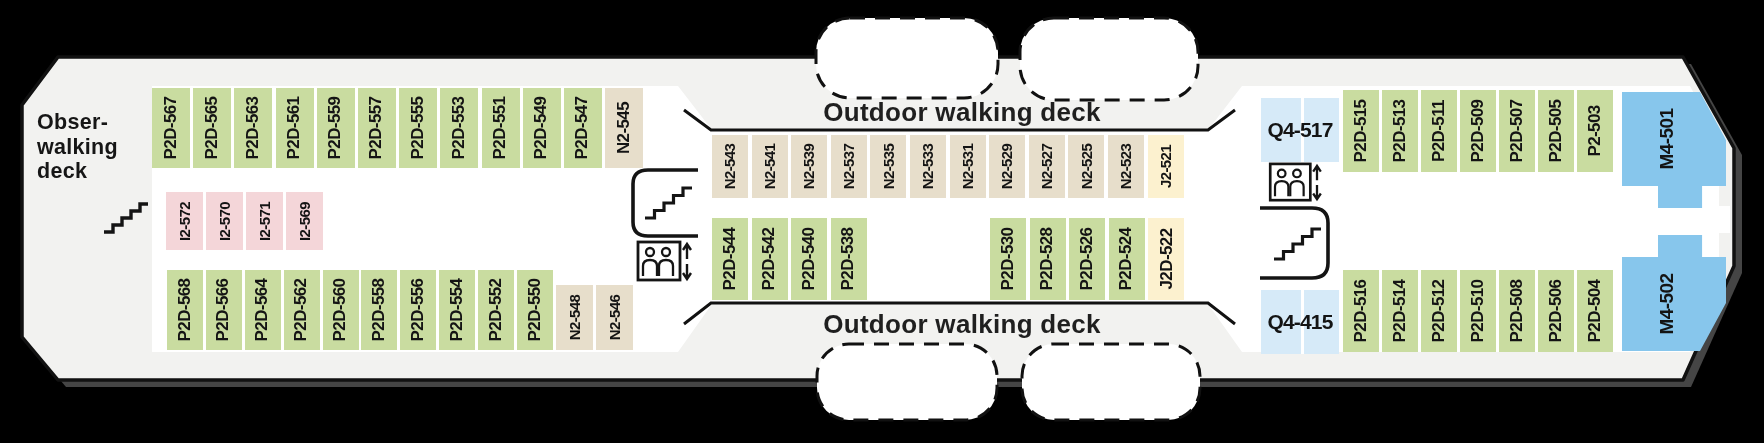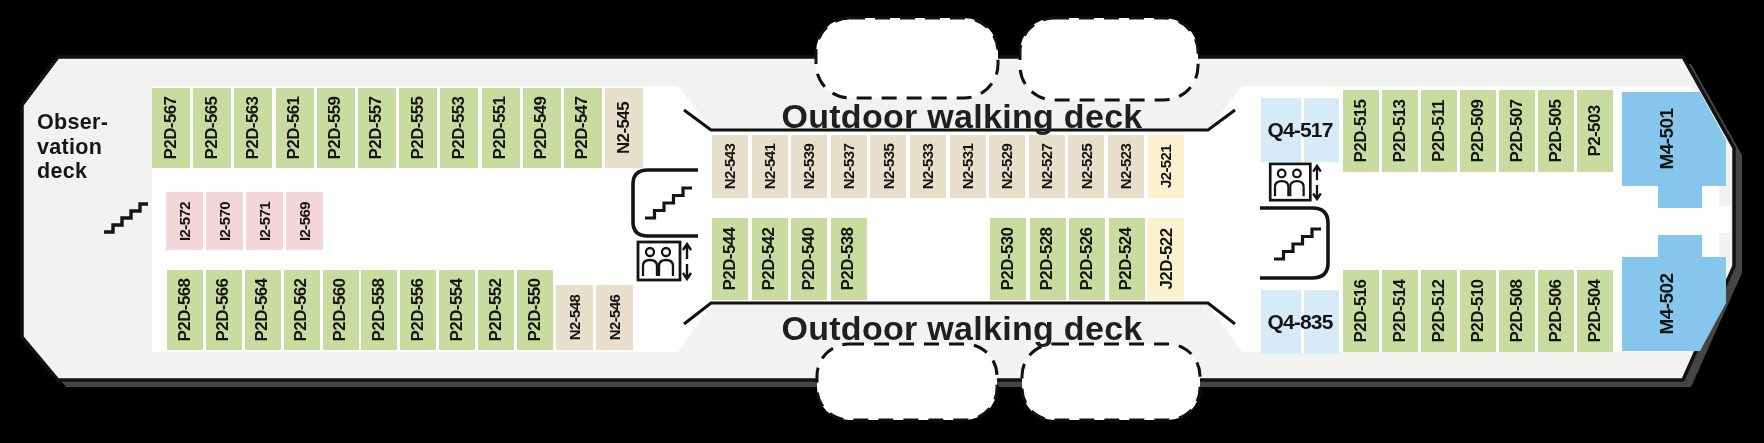--- a/index.html
+++ b/index.html
@@ -12,21 +12,21 @@
   .cabin span{display:block;flex:none;transform:rotate(-90deg);white-space:nowrap;
     font-weight:700;font-size:var(--fs,17px);letter-spacing:-0.6px;color:#141414;}
   .q4{position:absolute;width:78px;height:64px;display:flex;align-items:center;justify-content:center;}
   .q4::after{content:"";position:absolute;left:40px;top:0;width:2.5px;height:100%;background:#fff;}
   .q4 span{position:relative;z-index:1;font-weight:700;font-size:21px;letter-spacing:-0.8px;color:#141414;}
   .m4{position:absolute;width:104px;height:116px;}
   .m4 span{position:absolute;left:45px;transform:translate(-50%,-50%) rotate(-90deg);white-space:nowrap;
     font-weight:700;font-size:19px;letter-spacing:-0.6px;color:#141414;}
   .m4-501{clip-path:polygon(0% 0%,75% 0%,100% 41.4%,100% 81%,77% 81%,77% 100%,34.6% 100%,34.6% 81%,0% 81%);}
   .m4-502{clip-path:polygon(0% 100%,75% 100%,100% 58.6%,100% 19%,77% 19%,77% 0%,34.6% 0%,34.6% 19%,0% 19%);}
-  .wdeck{position:absolute;width:400px;text-align:center;font-weight:700;font-size:34px;
+  .wdeck{position:absolute;width:400px;text-align:center;font-weight:700;font-size:26px;
     letter-spacing:.3px;color:#1f1f1f;}
   .obs{position:absolute;left:37px;top:110px;font-weight:700;font-size:21.5px;line-height:24.5px;
     white-space:pre-line;color:#161616;letter-spacing:.3px;}
 </style>
 </head>
 <body>
 
 <div id="stage">
 
   <svg class="hull" width="1764" height="443" viewBox="0 0 1764 443">
@@ -36,21 +36,21 @@
     <rect x="1712" y="206" width="18" height="27" fill="#ffffff"></rect>
     <path d="M684,110 L711,130 L1208,130 L1235,110" stroke="#111" stroke-width="3" fill="none"></path>
     <path d="M684,324 L711,303 L1208,303 L1235,324" stroke="#111" stroke-width="3" fill="none"></path>
     <rect x="816" y="18" width="182" height="80" rx="34" fill="#fff" stroke="#111" stroke-width="3" stroke-dasharray="15 10"></rect>
     <rect x="1020" y="18" width="178" height="82" rx="34" fill="#fff" stroke="#111" stroke-width="3" stroke-dasharray="15 10"></rect>
     <rect x="817" y="344" width="180" height="76" rx="32" fill="#fff" stroke="#111" stroke-width="3" stroke-dasharray="15 10"></rect>
     <rect x="1022" y="344" width="178" height="76" rx="32" fill="#fff" stroke="#111" stroke-width="3" stroke-dasharray="15 10"></rect>
   </svg>
 
   <div class="obs">Obser-
-vation
+walking
 deck</div>
   <div class="wdeck" style="left:762px;top:97px">Outdoor walking deck</div>
   <div class="wdeck" style="left:762px;top:309px">Outdoor walking deck</div>
 
   <div class="cabin-row" style="left:152px;top:88px;gap:3.2px;--w:38px;--h:80px;--fs:17px">
       <div class="cabin" style="background: rgb(201, 220, 160);">
         <span>P2D-567</span>
       </div>
       <div class="cabin" style="background: rgb(201, 220, 160);">
         <span>P2D-565</span>
@@ -253,21 +253,21 @@
       </div>
       <div class="cabin" style="background: rgb(201, 220, 160);">
         <span>P2D-504</span>
       </div>
     </div>
 
   <div class="q4" style="left: 1261px; top: 91px; background: rgb(214, 234, 248); margin-top: 7px;">
     <span>Q4-517</span>
   </div>
   <div class="q4" style="left: 1261px; top: 290px; background: rgb(214, 234, 248);">
-    <span>Q4-835</span>
+    <span>Q4-415</span>
   </div>
   <div class="m4 m4-501" style="left: 1622px; top: 92px; background: rgb(135, 198, 236);">
     <span style="top:47px">M4-501</span>
   </div>
   <div class="m4 m4-502" style="left: 1622px; top: 235px; background: rgb(135, 198, 236);">
     <span style="top:69px">M4-502</span>
   </div>
 
   <svg class="icon" style="left:100px;top:197px" width="52" height="40" viewBox="0 0 52 40">
     <path d="M4,35 h9 v-7 h9 v-7 h9 v-7 h9 v-7 h8" stroke="#141414" stroke-width="3.4" fill="none"></path>

